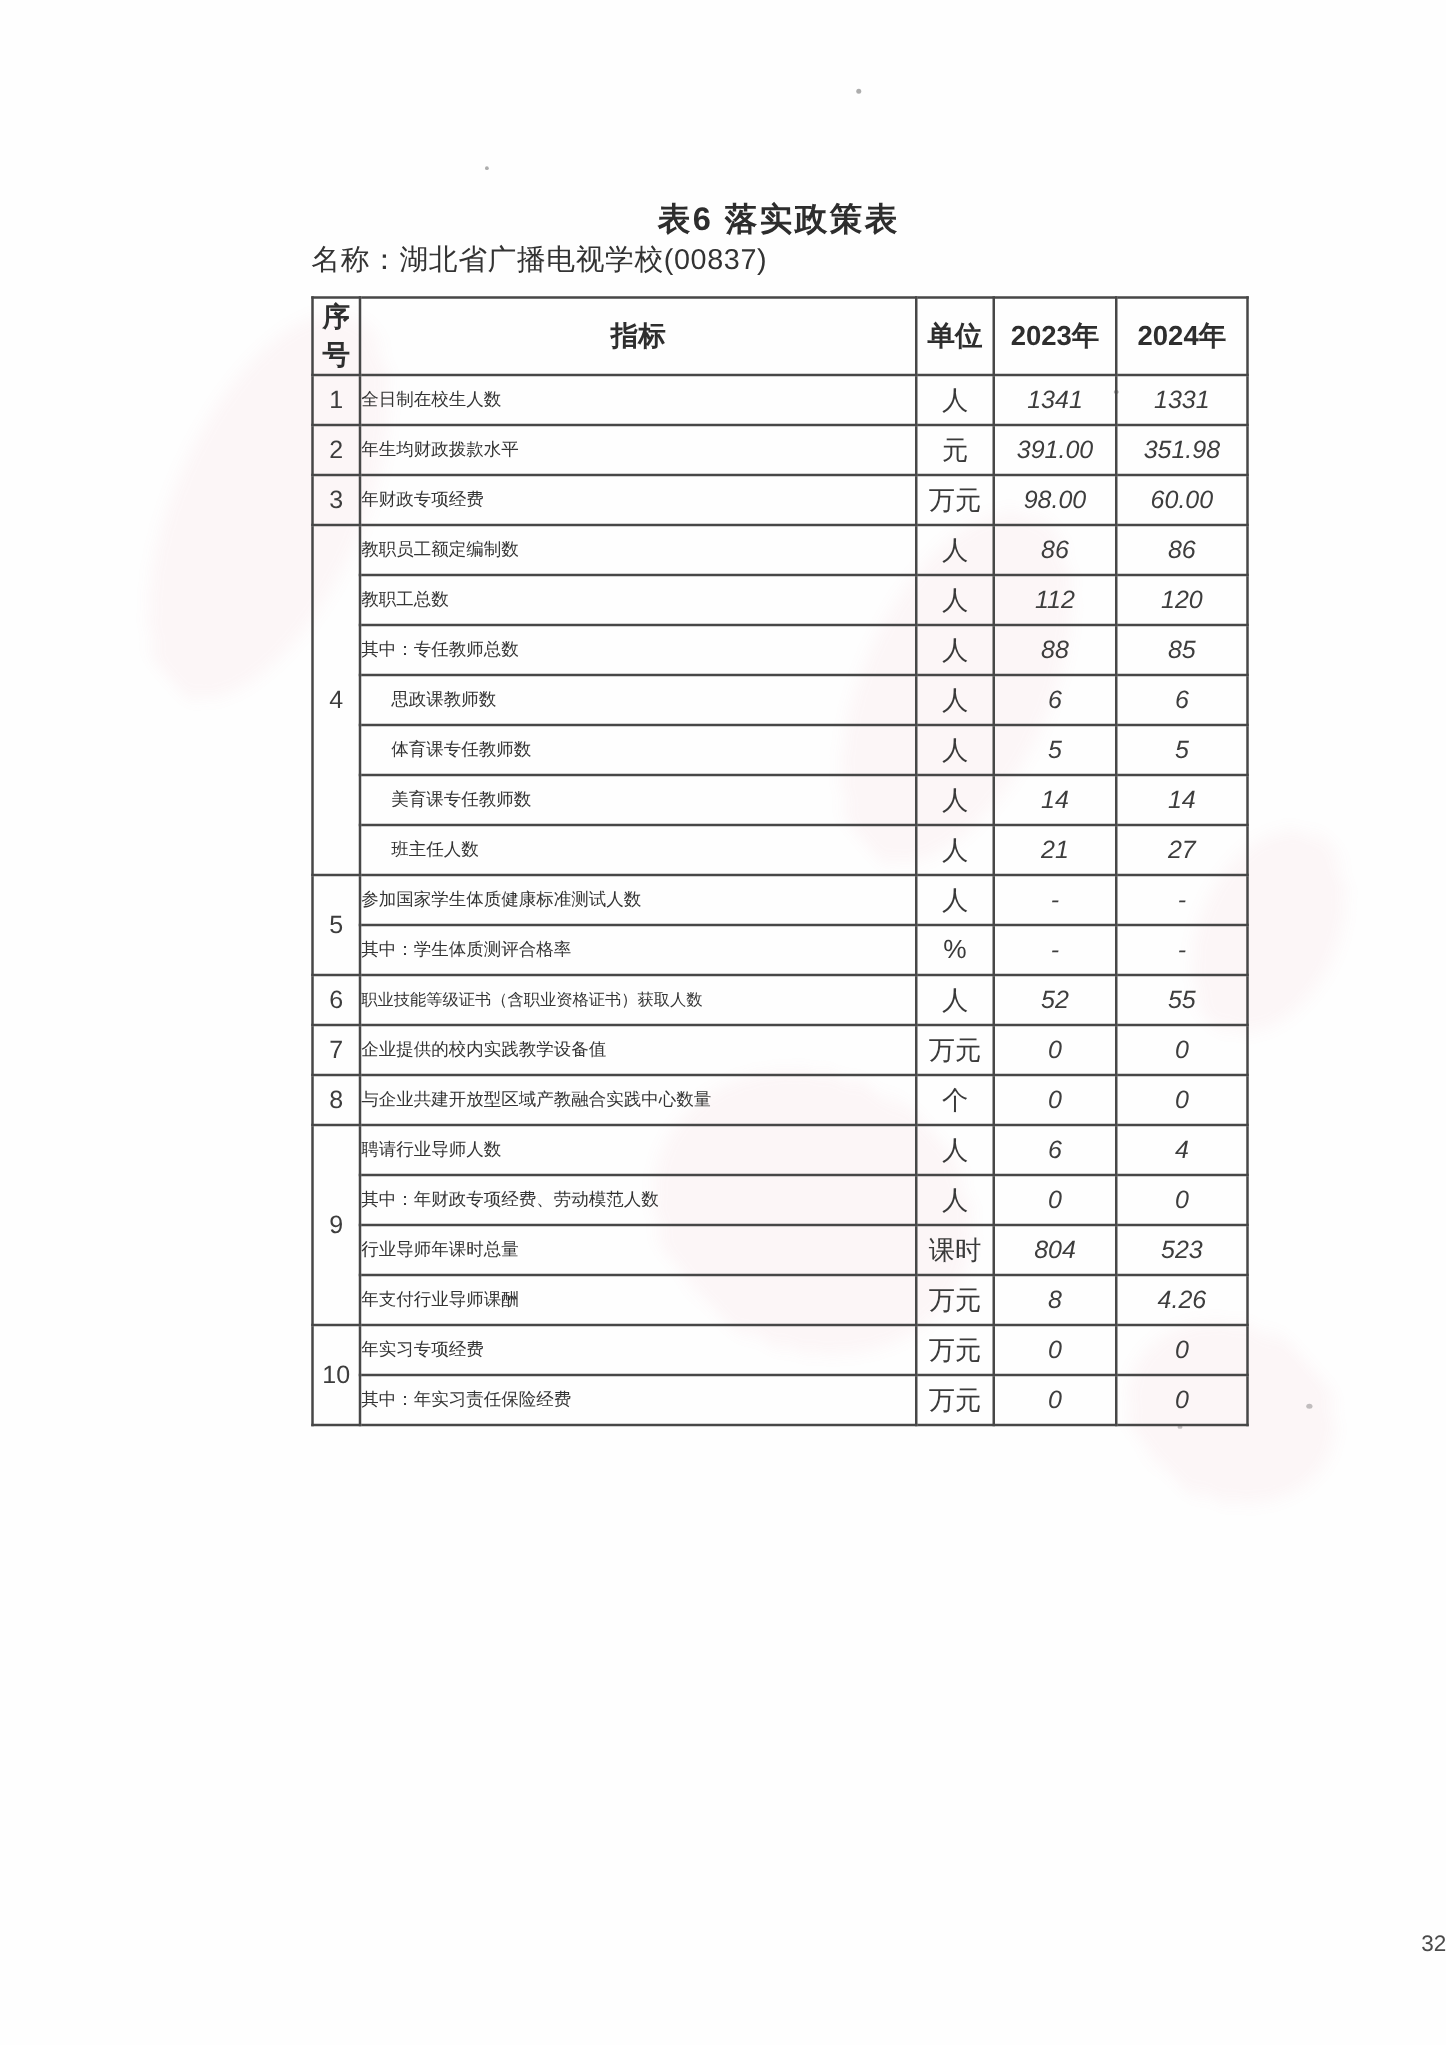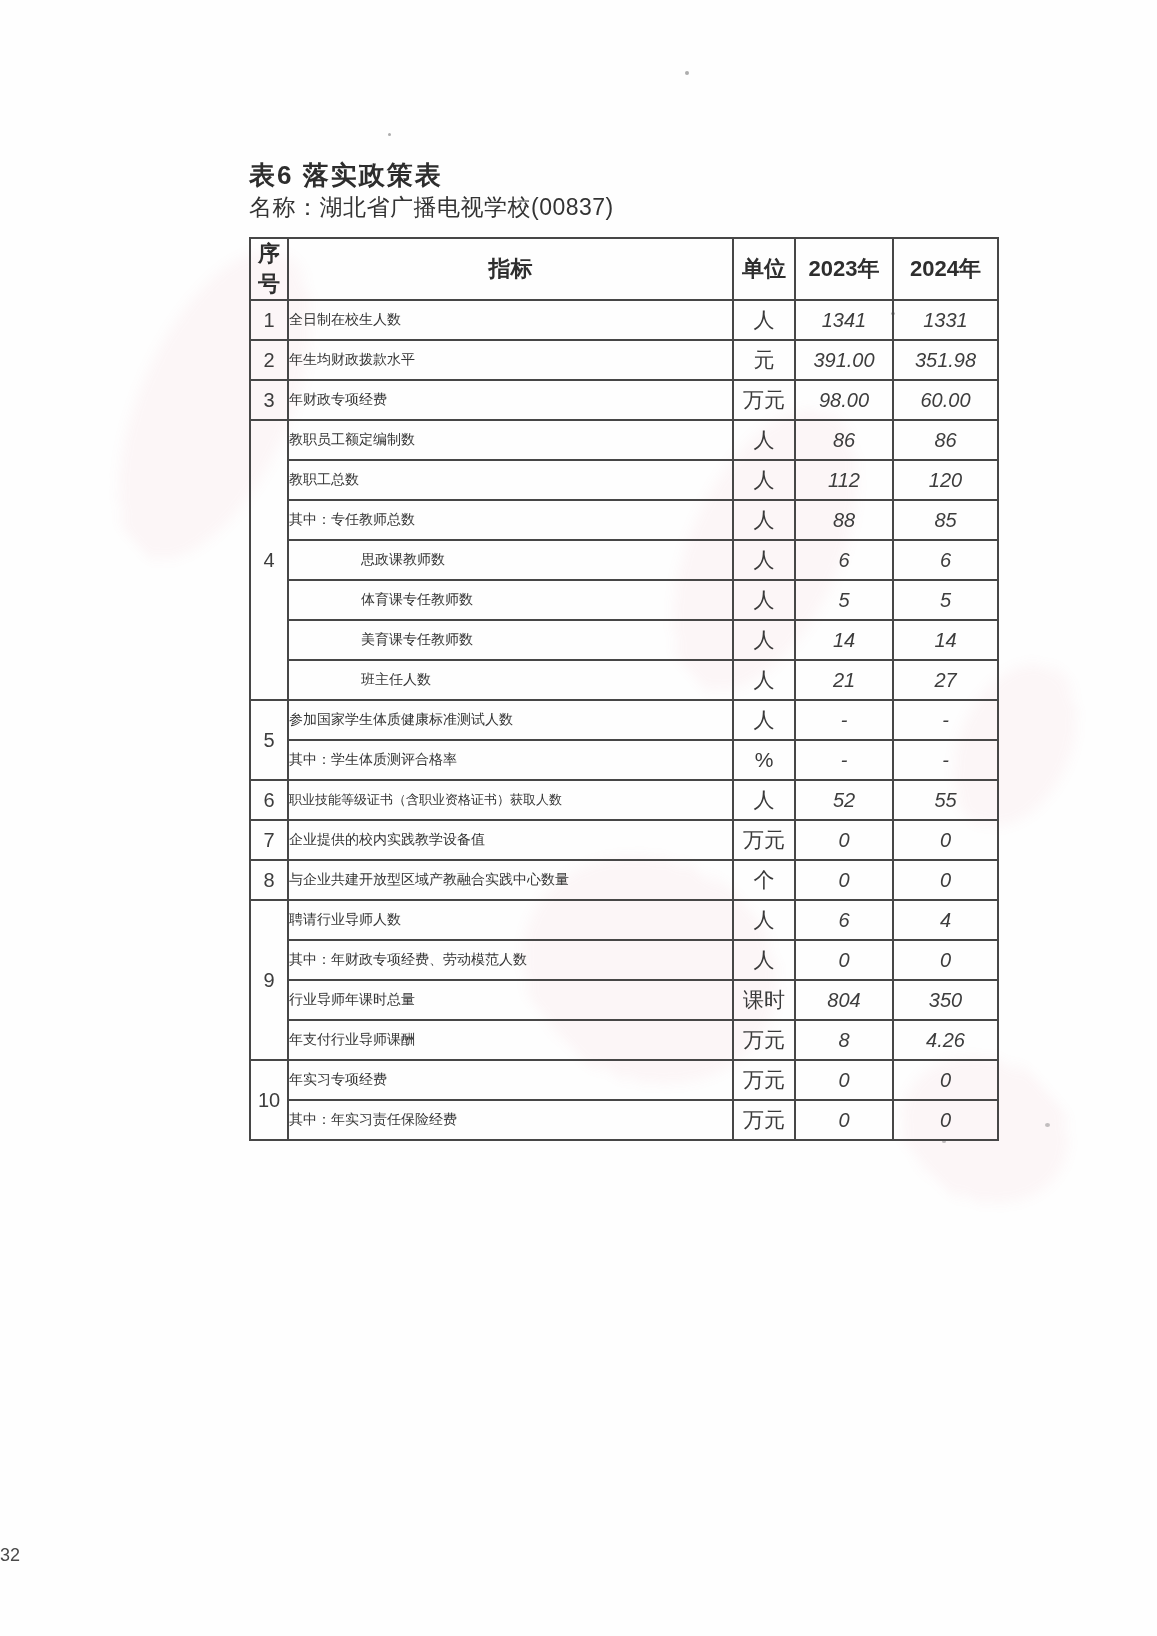--- a/index.html
+++ b/index.html
@@ -14,21 +14,21 @@
     background:#fefefe;
     overflow:hidden;
   }
   .content{
     position:absolute;
     left:249px;top:160px;
     width:748px;
   }
   .doc-title{
     margin:0;
-    text-align:left;
+    text-align:center;
     font-size:26px;
     line-height:30px;
     font-weight:700;
     color:#2d2d2d;
     letter-spacing:2px;
   }
   .name-line{
     margin-top:5px;
     font-size:23px;
     line-height:24px;
@@ -65,38 +65,38 @@
     color:#3d3d3d;
   }
   td.cell-label{
     text-align:left;
     padding-left:5px;
     padding-right:3px;
     font-size:14px;
     color:#343434;
     white-space:nowrap;
   }
-  td.cell-label.indent{padding-left:72px;}
+  td.cell-label.indent{padding-left:24px;}
   td.cell-label.small{font-size:13px;}
   td.cell-unit{
     text-align:center;
     font-size:21px;
     color:#3a3a3a;
   }
   td.cell-val{
     text-align:center;
     font-size:20px;
     color:#3d3d3d;
     font-style:italic;
   }
   .page-number{
     position:absolute;
     left:0;top:1545px;
     width:1157px;
-    text-align:left;
+    text-align:right;
     font-size:18px;
     color:#4a4a4a;
   }
   
   .wm{
     position:absolute;
     border-radius:50%;
     filter:blur(7px);
     opacity:0.14;
     pointer-events:none;
@@ -267,21 +267,21 @@
           <tr>
             <td class="cell-label">其中：年财政专项经费、劳动模范人数</td>
             <td class="cell-unit">人</td>
             <td class="cell-val">0</td>
             <td class="cell-val">0</td>
           </tr>
           <tr>
             <td class="cell-label">行业导师年课时总量</td>
             <td class="cell-unit">课时</td>
             <td class="cell-val">804</td>
-            <td class="cell-val">350</td>
+            <td class="cell-val">523</td>
           </tr>
           <tr>
             <td class="cell-label">年支付行业导师课酬</td>
             <td class="cell-unit">万元</td>
             <td class="cell-val">8</td>
             <td class="cell-val">4.26</td>
           </tr>
           <tr>
             <td class="cell-no" rowspan="2">10</td>
             <td class="cell-label">年实习专项经费</td>

